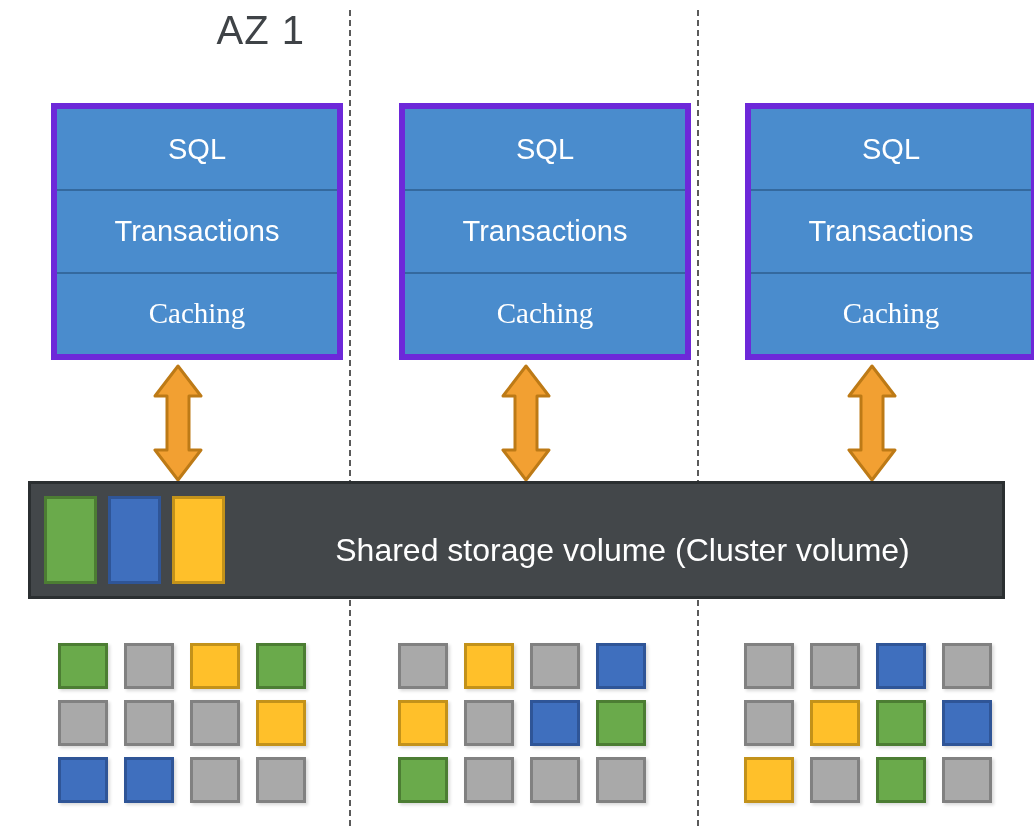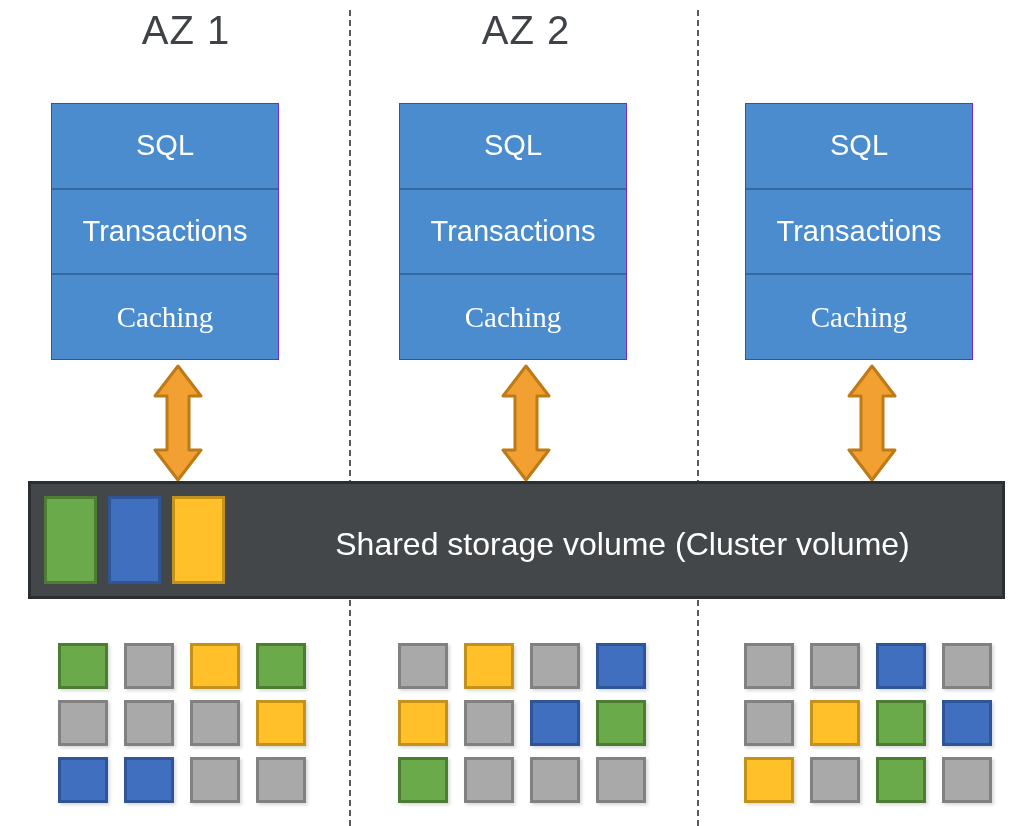--- a/index.html
+++ b/index.html
@@ -27,33 +27,33 @@
   .az-label {
     position: absolute;
     top: 8px;
     width: 254px;
     text-align: center;
     font-size: 40px;
     color: #3f4347;
     letter-spacing: 1px;
     z-index: 2;
   }
-  .az1-label { left: 59px; }
+  .az1-label { left: 51px; text-align: right; }
   .az2-label { left: 399px; }
   .az3-label { left: 745px; }
 
   
   .stack {
     position: absolute;
     top: 103px;
-    width: 228px;
+    width: 292px;
     height: 257px;
     display: flex;
     flex-direction: column;
-    border: 1px solid #6d28d9;
+    border: 6px solid #6d28d9;
     background: #4a8ccd;
     box-sizing: border-box;
     z-index: 2;
   }
   .az1-stack { left: 51px; }
   .az2-stack { left: 399px; }
   .az3-stack { left: 745px; }
   .stack-seg {
     flex: 1;
     display: flex;
@@ -99,21 +99,21 @@
   .seg {
     width: 53px;
     height: 88px;
     box-sizing: border-box;
     border: 3px solid;
   }
   .storage-label {
     position: absolute;
     left: 220px;
     right: 8px;
-    top: 4px;
+    top: 10px;
     height: 112px;
     display: flex;
     align-items: center;
     justify-content: center;
     color: #ffffff;
     font-size: 32px;
     white-space: nowrap;
   }
 
   
@@ -144,21 +144,20 @@
 </style>
 </head>
 <body>
 
 <div id="canvas">
 
   <div class="separator sep-1"></div>
   <div class="separator sep-2"></div>
 
   <div class="az-label az1-label">AZ 1</div>
-  <div class="az-label az2-label">AZ 2</div>
 
   <div class="stack az1-stack">
     <div class="stack-seg">SQL</div>
     <div class="stack-seg">Transactions</div>
     <div class="stack-seg">Caching</div>
   </div>
   <div class="stack az2-stack">
     <div class="stack-seg">SQL</div>
     <div class="stack-seg">Transactions</div>
     <div class="stack-seg">Caching</div>

